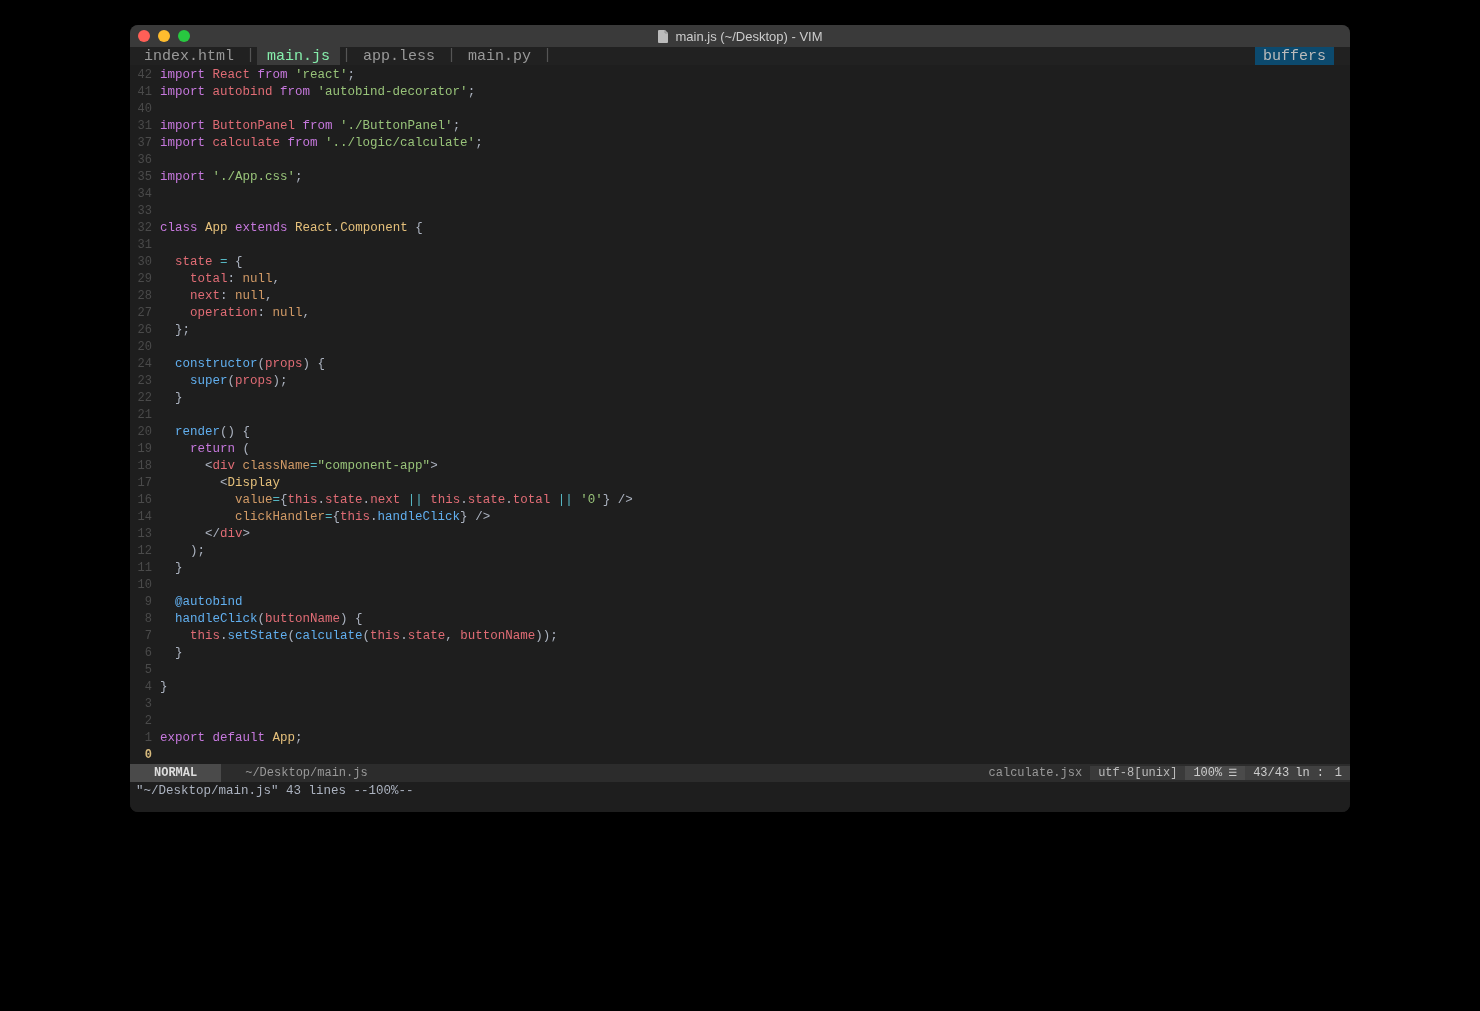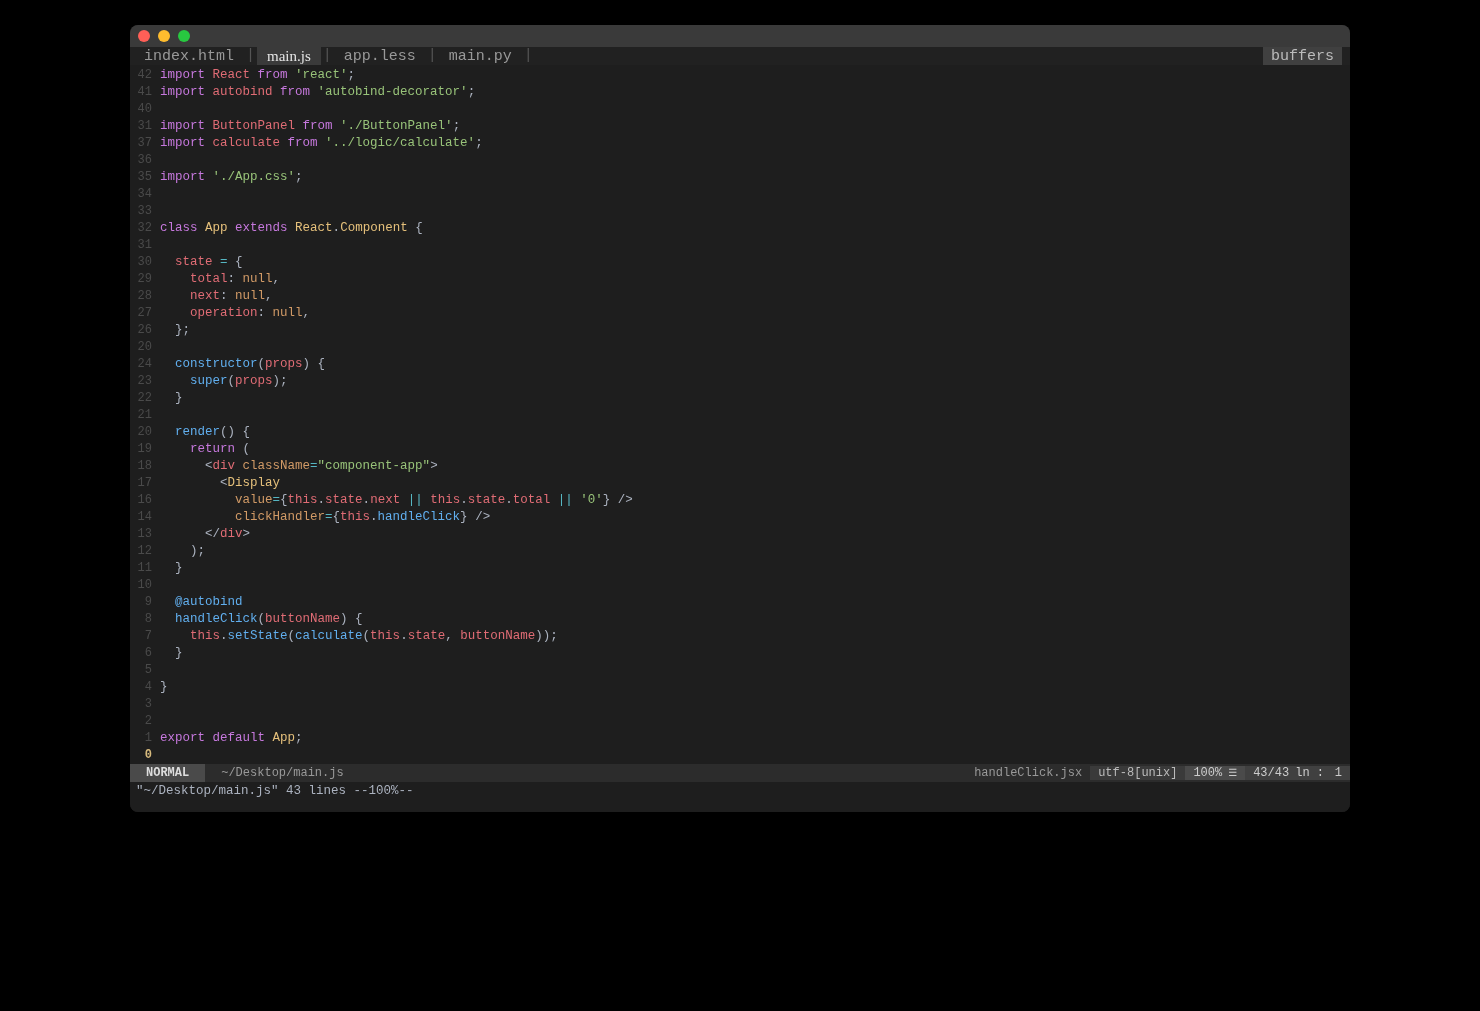--- a/index.html
+++ b/index.html
@@ -79,31 +79,30 @@
     }
     .tab {
       padding: 0 10px;
       height: 100%;
       display: flex;
       align-items: center;
       color: #999;
     }
     .tab.active {
       background: #3a3a3a;
-      color: #e5e5e5;
-      font-family: Liberation Serif, serif;
+      color: #86efac;
     }
     .tab-sep {
       color: #555;
       padding: 0 2px;
     }
     .buffers-label {
       position: absolute;
-      right: 8px;
-      background: #404040;
+      right: 16px;
+      background: #0c4a6e;
       color: #bbb;
       padding: 0 8px;
       height: 100%;
       display: flex;
       align-items: center;
     }
     .editor {
       background: #1e1e1e;
       display: flex;
       flex-direction: column;
@@ -149,21 +148,21 @@
 
     .statusbar {
       background: #2c2c2c;
       display: flex;
       align-items: center;
       height: 18px;
       font-size: 12px;
       color: #aaa;
     }
     .status-seg {
-      padding: 0 16px;
+      padding: 0 24px;
       height: 100%;
       display: flex;
       align-items: center;
     }
     .status-mode {
       background: #4a4a4a;
       color: #ddd;
       font-weight: bold;
     }
     .status-file {
@@ -217,20 +216,29 @@
   </style>
 </head>
 <body>
 
 <div class="window">
   <div class="titlebar">
     <div class="traffic-lights">
       <div class="traffic-light tl-close"></div>
       <div class="traffic-light tl-min"></div>
       <div class="traffic-light tl-max"></div>
+    </div>
+    <div class="window-title">
+      <span class="doc-icon">
+        <svg width="11" height="13" viewBox="0 0 11 13">
+            <path d="M1 0h6l3 3v9a1 1 0 0 1-1 1H1a1 1 0 0 1-1-1V1a1 1 0 0 1 1-1z" fill="#bbb"></path>
+            <path d="M7 0v3h3" fill="none" stroke="#888" stroke-width="0.8"></path>
+          </svg>
+      </span>
+      <span>main.js (~/Desktop) - VIM</span>
     </div>
   </div>
 
   <div class="tabbar">
     <div id="tabs-container" style="display:flex;height:100%;">
         <div class="tab">index.html</div>
         <span class="tab-sep">|</span>
         <div class="tab active">main.js</div>
         <span class="tab-sep">|</span>
         <div class="tab">app.less</div>
@@ -282,21 +290,21 @@
       <div class="code-line"><div class="gutter">3</div><div class="code"></div></div>
       <div class="code-line"><div class="gutter">2</div><div class="code"></div></div>
       <div class="code-line"><div class="gutter">1</div><div class="code"><span class="kw">export</span><span class="white"> </span><span class="kw">default</span><span class="white"> </span><span class="type">App</span><span class="punc">;</span></div></div>
       <div class="code-line"><div class="gutter cursor">0</div><div class="code"></div></div>
     </div>
 
   <div class="statusbar">
     <div class="status-seg status-mode">NORMAL</div>
     <div class="status-seg status-file">~/Desktop/main.js</div>
     <div class="status-right">
-      <div class="status-ft">handleClick.jsx</div>
+      <div class="status-ft">calculate.jsx</div>
       <div class="status-enc">utf-8[unix]</div>
       <div class="status-pct">
         <span>100%</span>
         <span class="menu-icon">☰</span>
       </div>
       <div class="status-pos">
         <span>43/43</span>
         <span style="margin:0 4px 0 6px;">ln :</span>
         <span style="min-width:14px;text-align:right;">1</span>
       </div>

